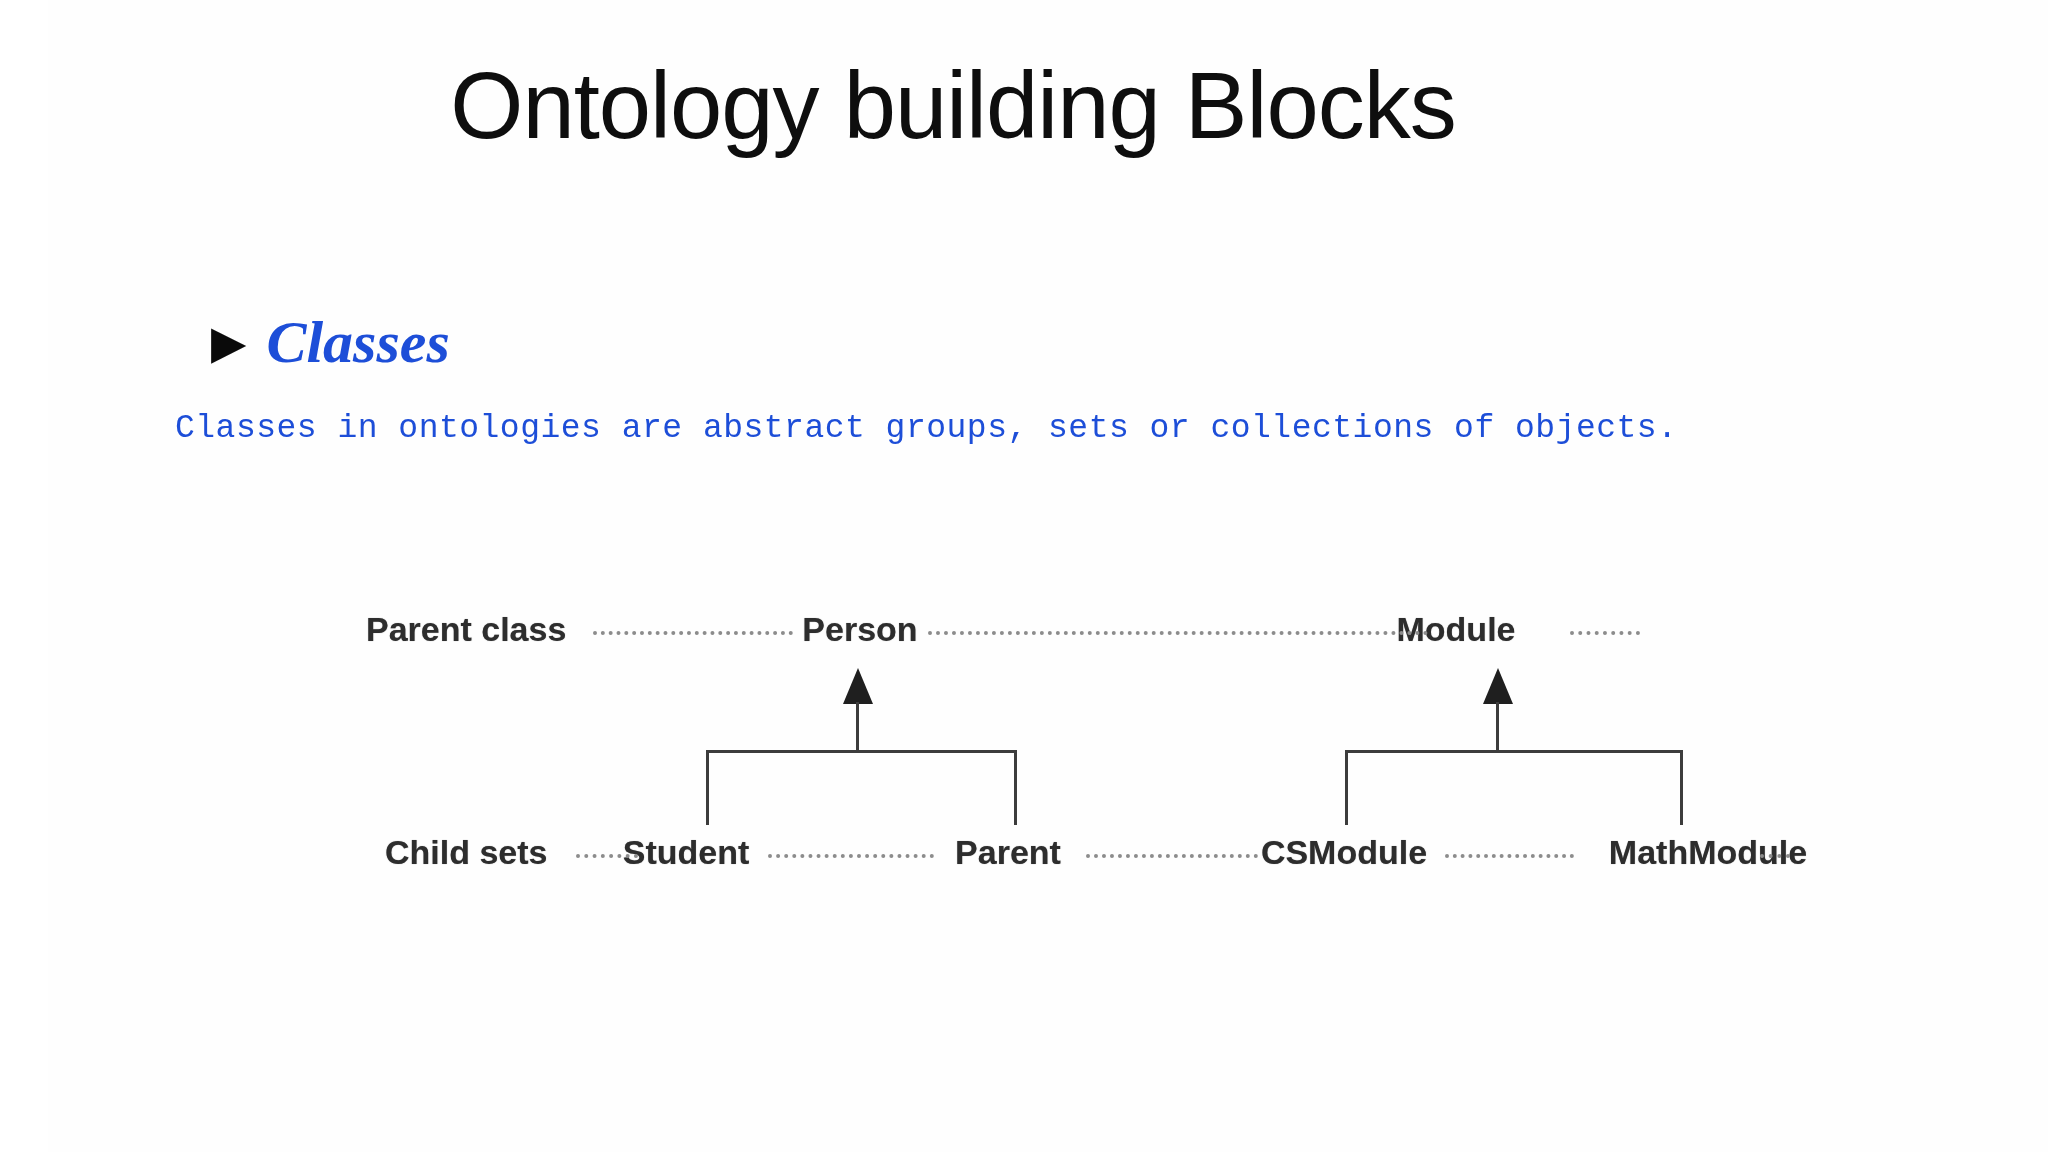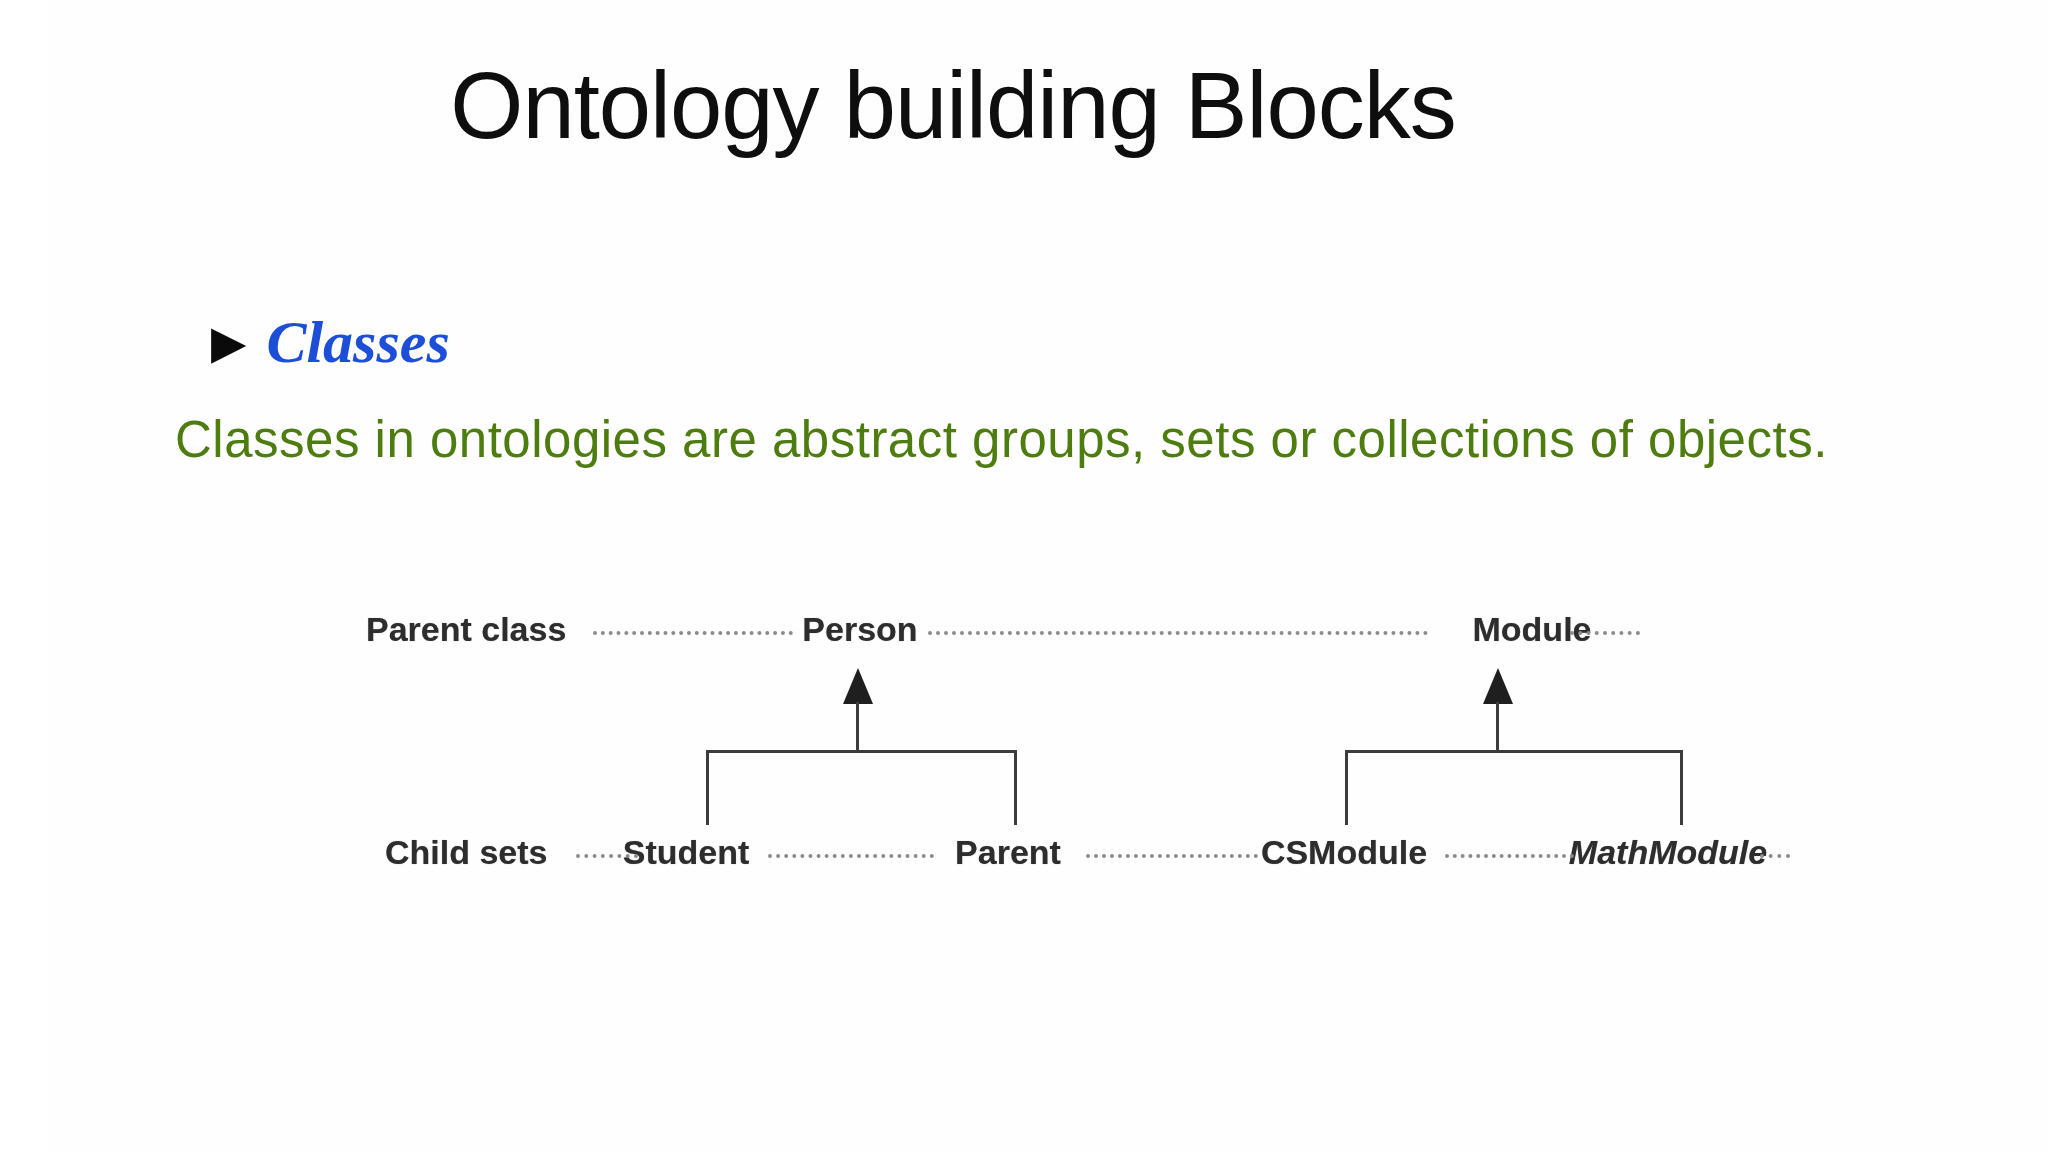--- a/index.html
+++ b/index.html
@@ -26,21 +26,21 @@
 
   
   .bullet-row{position:absolute;left:163px;top:312px;display:flex;align-items:center;gap:20px;}
   .bullet-marker{font-size:46px;color:#0a0a0a;line-height:1;}
   .bullet-label{
     font-family:"Liberation Serif",serif;font-style:italic;font-weight:bold;
     font-size:60px;color:#1d4ed8;line-height:1;
   }
   .body-text{
     position:absolute;left:127px;top:408px;width:1760px;
-    font-family:Liberation Sans, sans-serif;font-size:51px;color:#4d7c0f;
+    font-family:Liberation Mono, monospace;font-size:33px;color:#1d4ed8;
     letter-spacing:0.5px;line-height:1.25;
   }
 
   
   .diagram{position:absolute;left:300px;top:595px;width:1460px;height:310px;}
   .dlabel{
     position:absolute;font-weight:bold;font-size:34px;color:#2d2d2d;
     white-space:nowrap;line-height:40px;
     text-shadow:0 0 1px rgba(40,40,40,0.45);
   }
@@ -66,21 +66,21 @@
     <span class="bullet-marker">▶</span>
     <span class="bullet-label">Classes</span>
   </div>
 
   <div class="body-text">Classes in ontologies are abstract groups, sets or collections of objects.</div>
 
   <div class="diagram">
 
     <span class="dlabel" style="left:18px;top:14px;">Parent class</span>
     <span class="dlabel centered" style="left:512px;top:14px;">Person</span>
-    <span class="dlabel centered" style="left:1184px;top:14px;">Module</span>
+    <span class="dlabel centered" style="left:1108px;top:14px;">Module</span>
 
     <div class="dots" style="left:245px;top:36px;width:200px;"></div>
     <div class="dots" style="left:580px;top:36px;width:500px;"></div>
     <div class="dots" style="left:1222px;top:36px;width:70px;"></div>
 
     <div class="arrowhead" style="left:495px;top:73px;"></div>
     <div class="solid-v" style="left:508px;top:107px;height:48px;"></div>
     <div class="solid-h" style="left:358px;top:155px;width:311px;"></div>
     <div class="solid-v" style="left:358px;top:155px;height:75px;"></div>
     <div class="solid-v" style="left:666px;top:155px;height:75px;"></div>
@@ -88,21 +88,21 @@
     <div class="arrowhead" style="left:1135px;top:73px;"></div>
     <div class="solid-v" style="left:1148px;top:107px;height:48px;"></div>
     <div class="solid-h" style="left:997px;top:155px;width:338px;"></div>
     <div class="solid-v" style="left:997px;top:155px;height:75px;"></div>
     <div class="solid-v" style="left:1332px;top:155px;height:75px;"></div>
 
     <span class="dlabel" style="left:37px;top:237px;">Child sets</span>
     <span class="dlabel centered" style="left:338px;top:237px;">Student</span>
     <span class="dlabel centered" style="left:660px;top:237px;">Parent</span>
     <span class="dlabel centered" style="left:996px;top:237px;">CSModule</span>
-    <span class="dlabel centered" style="left:1320px;top:237px;font-style:italic;">MathModule</span>
+    <span class="dlabel centered" style="left:1360px;top:237px;">MathModule</span>
 
     <div class="dots" style="left:228px;top:259px;width:62px;"></div>
     <div class="dots" style="left:420px;top:259px;width:166px;"></div>
     <div class="dots" style="left:738px;top:259px;width:172px;"></div>
     <div class="dots" style="left:1097px;top:259px;width:129px;"></div>
     <div class="dots" style="left:1412px;top:259px;width:30px;"></div>
   </div>
 
 </div>
 

